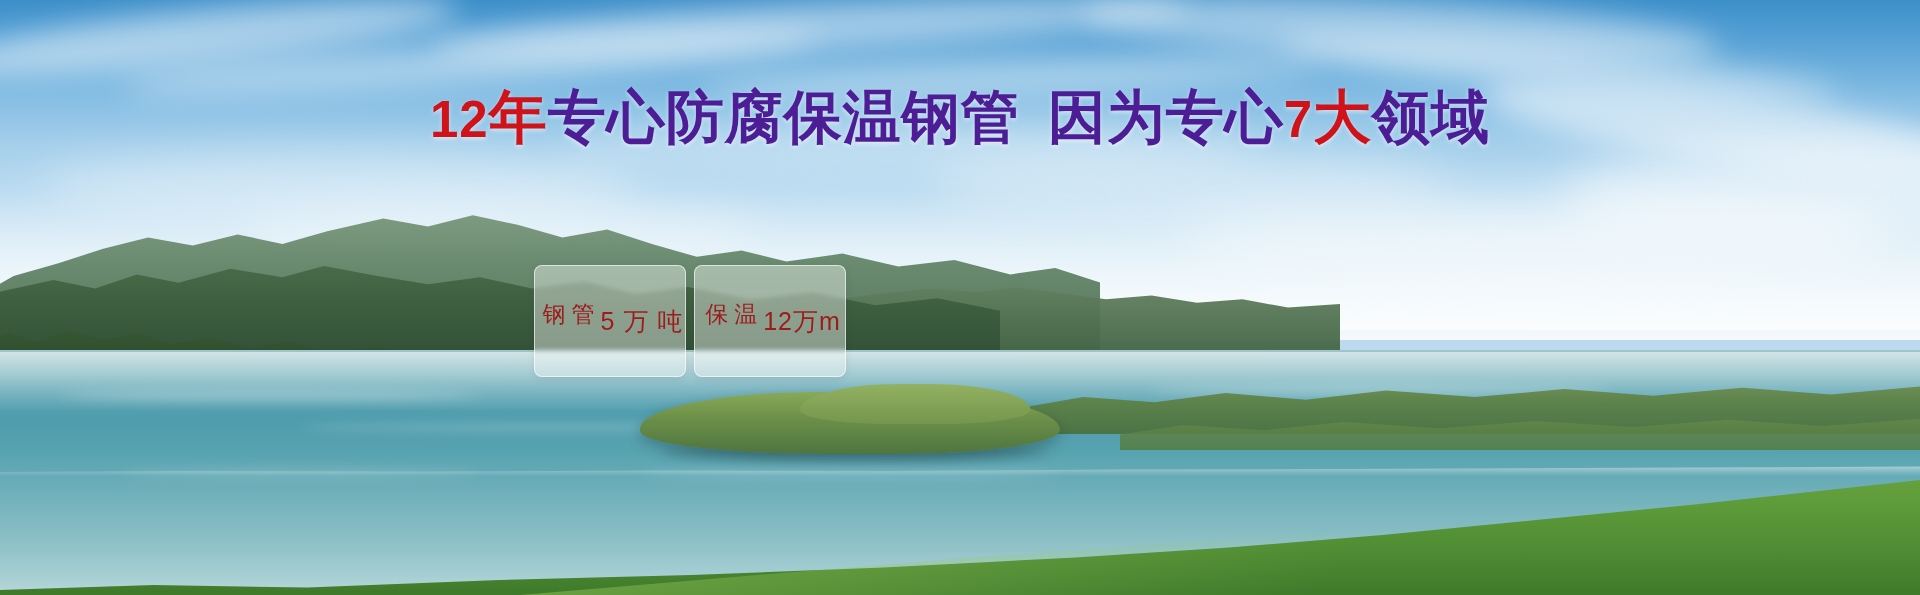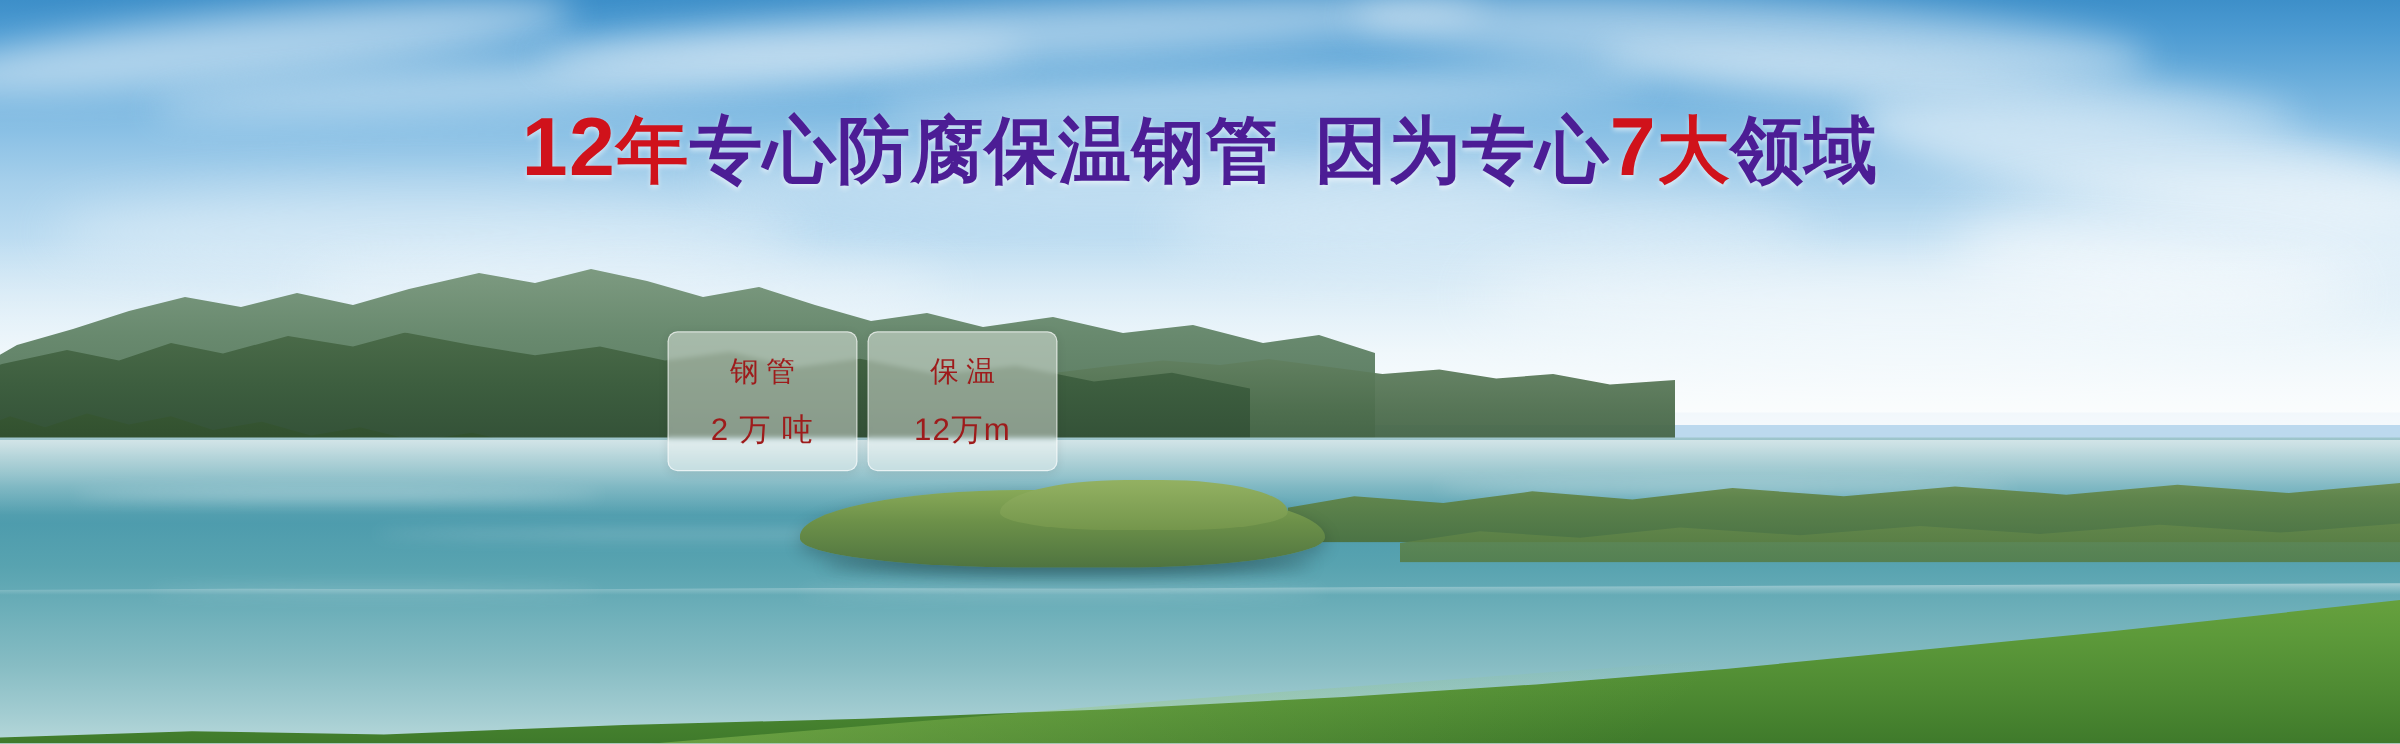--- a/index.html
+++ b/index.html
@@ -173,21 +173,21 @@
   .headline{
     position:absolute;left:0;top:86px;width:1920px;
     text-align:center;
     font-size:58px;font-weight:bold;line-height:62px;
     letter-spacing:1px;
     white-space:nowrap;
     text-shadow:0 2px 4px rgba(255,255,255,.55);
   }
   .hl-red{color:#d0121b;}
   .hl-dark{color:#4c1d95;}
-  .hl-num{font-size:66px;}
+  .hl-num{font-size:51px;}
   .hl-gap{display:inline-block;width:28px;}
 
   
   .pill{
     position:absolute;left:50%;top:172px;transform:translateX(-50%);
     border:1.6px solid #3a3a3a;
     border-radius:26px;
     padding:9px 34px 11px 34px;
     font-size:27px;color:#262626;letter-spacing:2px;
     white-space:nowrap;
@@ -198,21 +198,21 @@
   .cards{
     position:absolute;left:534px;top:265px;
     display:flex;gap:8px;
   }
   .card{
     width:150px;height:110px;
     border-radius:8px;
     background:rgba(245,248,246,.44);
     border:1px solid rgba(255,255,255,.62);
     backdrop-filter:blur(2px);
-    display:flex;flex-direction:column;
+    display:flex;
     align-items:center;justify-content:center;
     box-shadow:0 2px 8px rgba(0,0,0,.08);
   }
   .card-label{
     font-size:23px;color:#9e1b1b;letter-spacing:6px;
     padding-left:6px;margin-bottom:14px;font-weight:500;
   }
   .card-value{
     font-size:25px;color:#9e1b1b;letter-spacing:1px;font-weight:500;
   }
@@ -268,21 +268,21 @@
   <div class="headline">
     <span class="hl-red hl-num">12</span><span class="hl-red">年</span><span class="hl-dark">专心防腐保温钢管</span><span class="hl-gap"></span><span class="hl-dark">因为专心</span><span class="hl-red hl-num">7</span><span class="hl-red">大</span><span class="hl-dark">领域</span>
   </div>
 
 
   <div class="cards">
 
     <div class="card">
       <div class="card-label">钢管</div>
       <div class="card-value">
-        <span>2 万 吨</span>
+        <span>5 万 吨</span>
       </div>
     </div>
 
 
     <div class="card">
       <div class="card-label">保温</div>
       <div class="card-value">
         <span>12万m</span>
       </div>
     </div>

